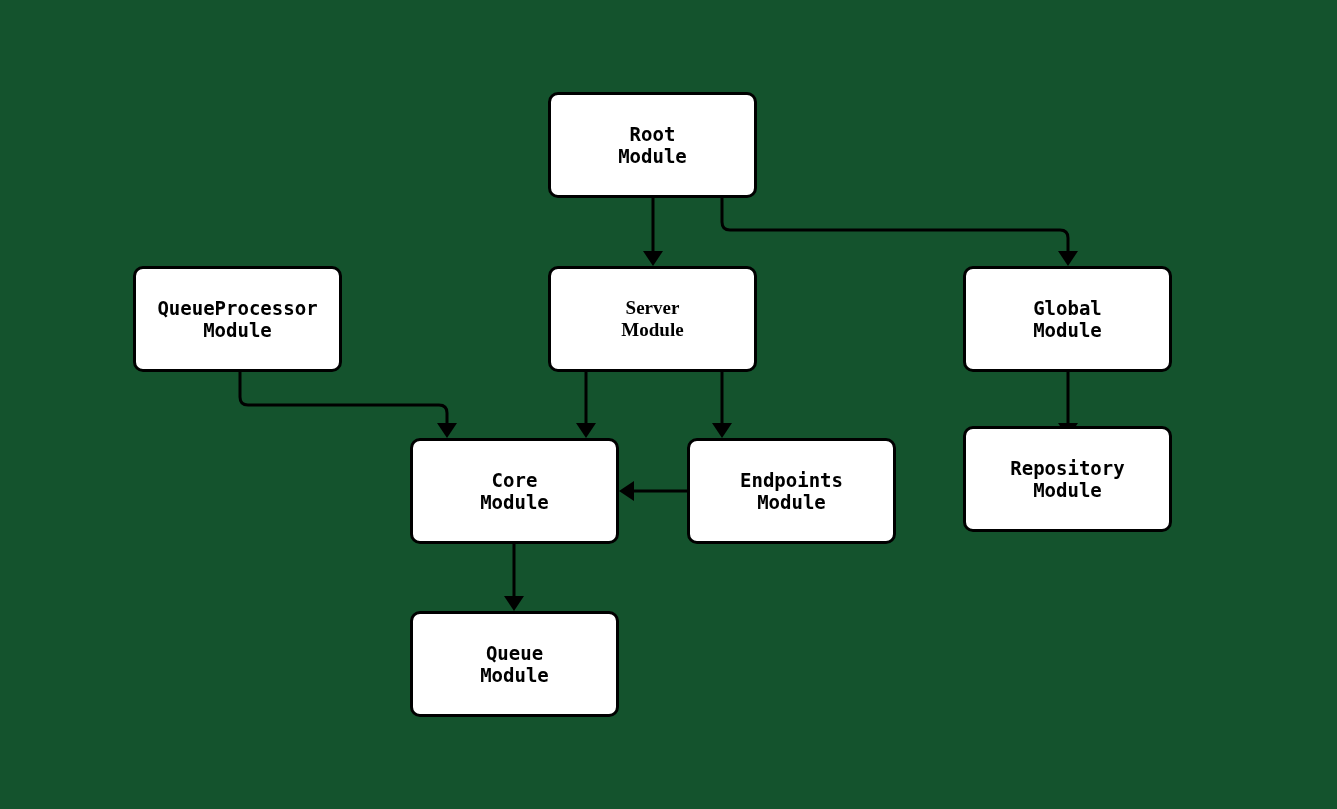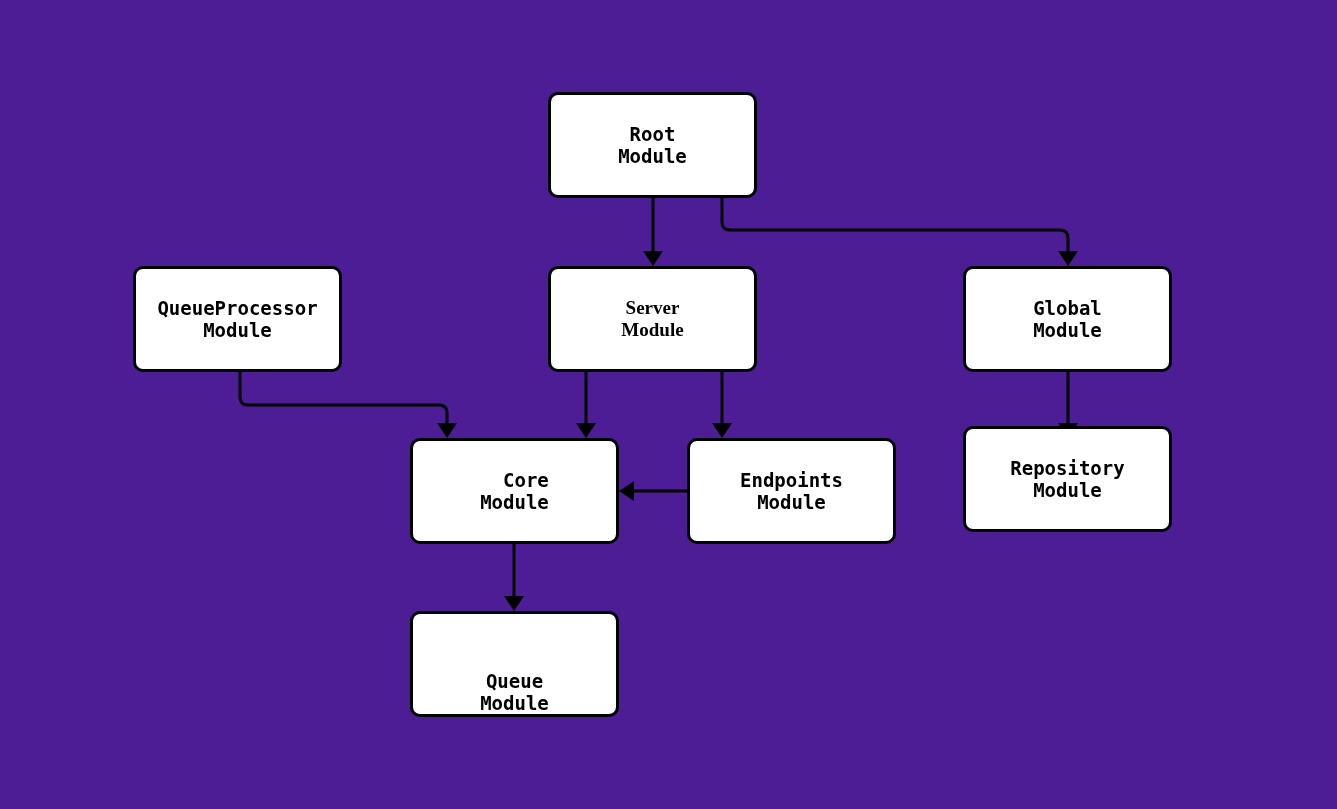--- a/index.html
+++ b/index.html
@@ -4,21 +4,21 @@
 <style>
   html, body {
     margin: 0;
     padding: 0;
     background: #ffffff;
   }
   .canvas {
     position: relative;
     width: 1337px;
     height: 809px;
-    background: #4c1d95;
+    background: #14532d;
     font-family: "DejaVu Sans Mono", "Liberation Mono", monospace;
     overflow: hidden;
   }
   .edges {
     position: absolute;
     left: 0;
     top: 0;
     width: 1337px;
     height: 809px;
   }
@@ -48,24 +48,24 @@
     font-weight: bold;
     font-size: 19px;
     line-height: 22px;
     color: #000000;
     white-space: pre-line;
   }
   .n-root        { left: 548px; top: 92px;  }
   .n-qp          { left: 133px; top: 266px; align-items: center; }
   .n-server      { left: 548px; top: 266px; font-family: Liberation Serif, serif; }
   .n-global      { left: 963px; top: 266px; }
-  .n-core        { left: 410px; top: 438px; text-align: right; }
+  .n-core        { left: 410px; top: 438px; }
   .n-endpoints   { left: 687px; top: 438px; }
   .n-repository  { left: 963px; top: 414px; margin-top: 12px; }
-  .n-queue       { left: 410px; top: 611px; align-items: flex-end; }
+  .n-queue       { left: 410px; top: 611px; }
 </style>
 </head>
 <body>
 
 <div class="canvas">
 
   <svg class="edges" viewBox="0 0 1337 809" xmlns="http://www.w3.org/2000/svg">
 
     <path d="M653 197 L653 252"></path>
     <polygon points="643,251 663,251 653,266"></polygon>

